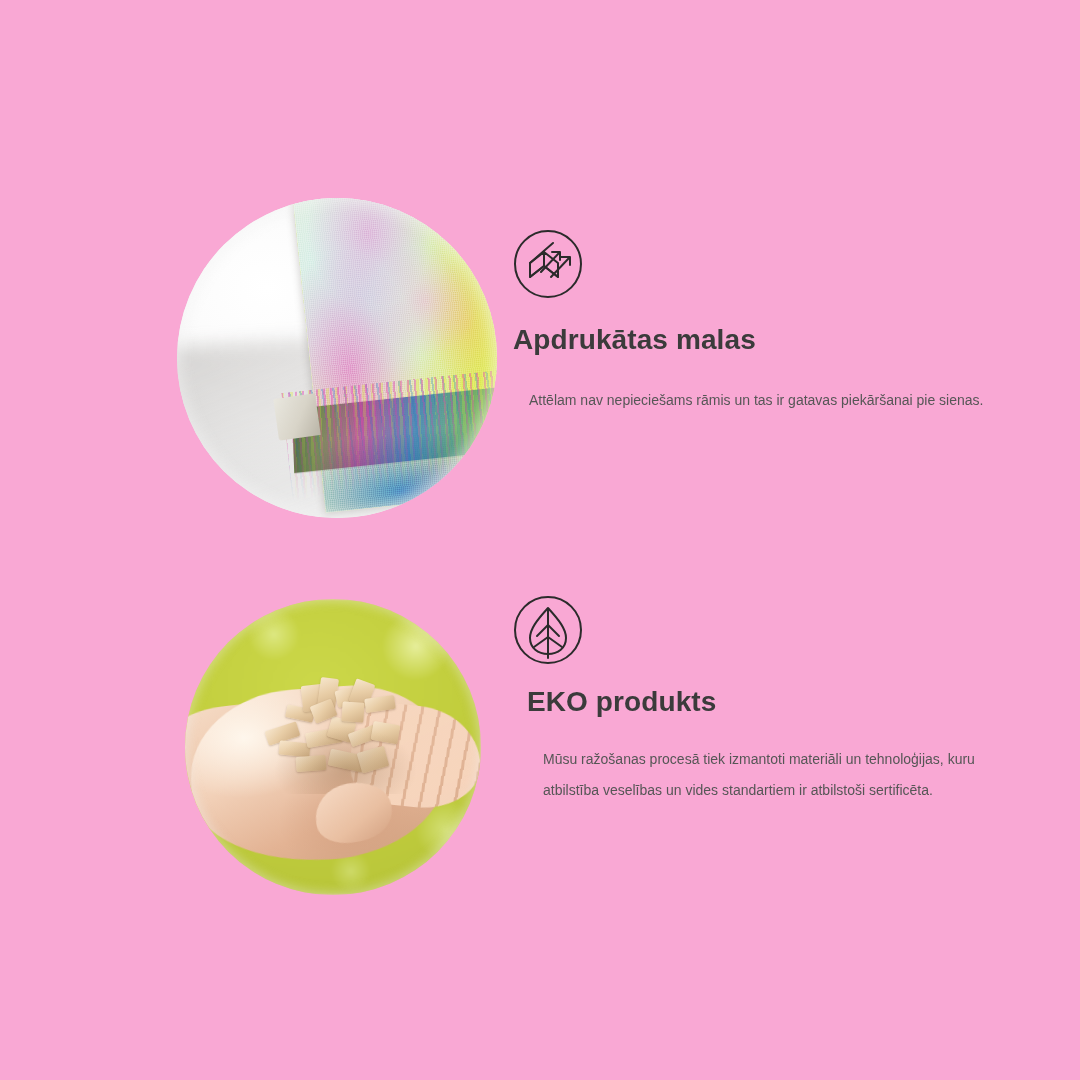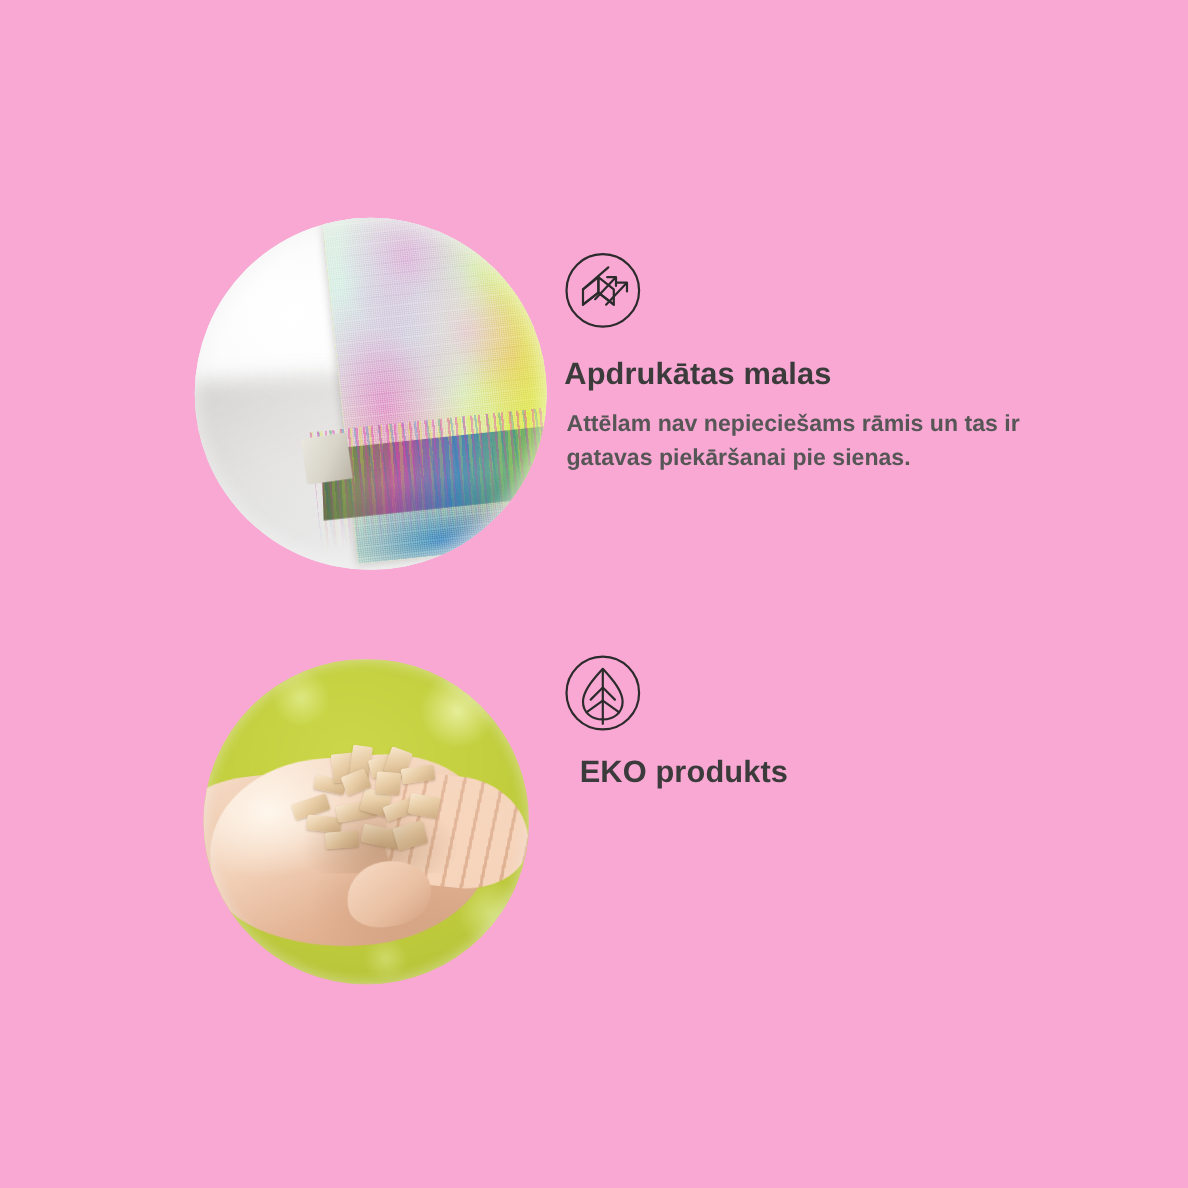--- a/index.html
+++ b/index.html
@@ -33,23 +33,23 @@
   .feature-title {
     margin: 0;
     font-size: 28px;
     font-weight: bold;
     color: #3b3b3b;
     letter-spacing: .1px;
     line-height: 1.15;
     white-space: nowrap;
   }
   .feature-desc {
-    margin: 2px;
-    font-size: 21px;
-    font-weight: bold;
+    margin: 16px;
+    font-size: 14px;
+    font-weight: normal;
     color: #565656;
     line-height: 30.5px;
     max-width: 486px;
   }
 
   
   .icon-circle {
     display: block;
   }
   .icon-circle svg {
@@ -423,15 +423,16 @@
           <path d="M35 42 L21 52"></path>
 
           <path d="M35 30 L46 41"></path>
           <path d="M35 42 L49 52"></path>
         </g>
       </svg>
     </div>
 
     <h2 class="feature-title" id="eco-product-title">EKO produkts</h2>
 
+    <p class="feature-desc" id="eco-product-desc">Mūsu ražošanas procesā tiek izmantoti materiāli un tehnoloģijas, kuru atbilstība veselības un vides standartiem ir atbilstoši sertificēta.</p>
   </section>
 
 </div>
 
 </body></html>

